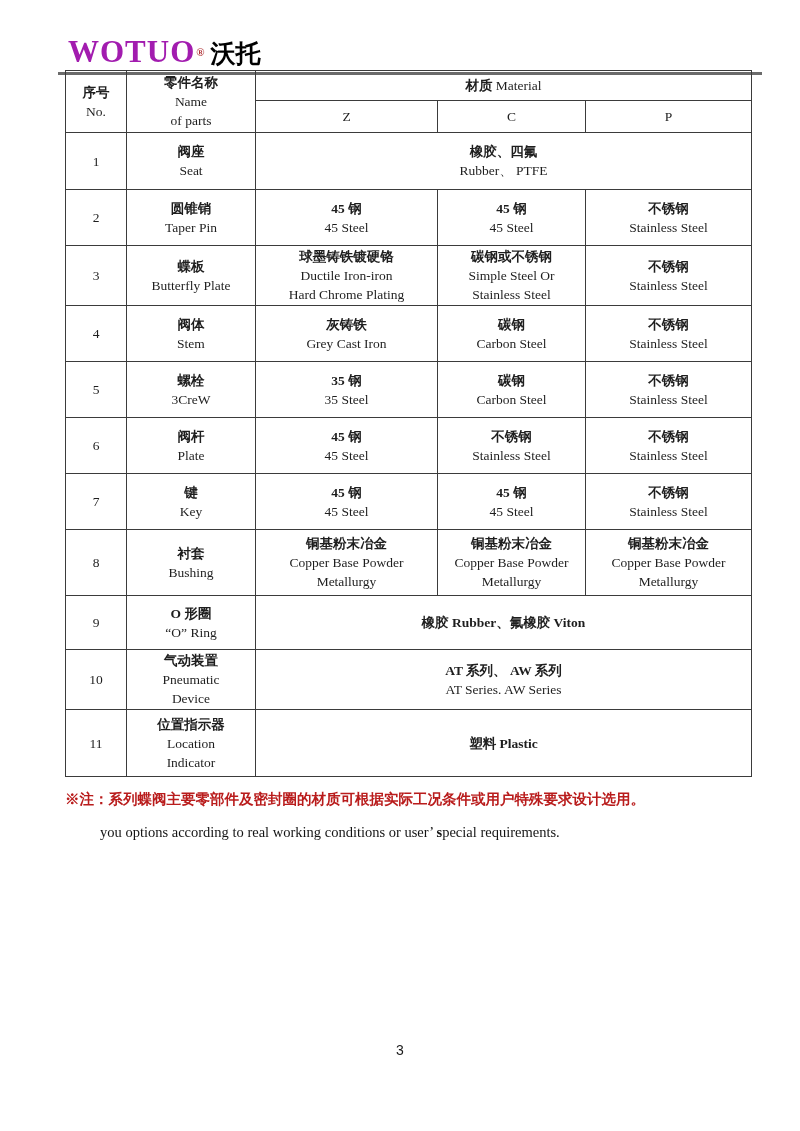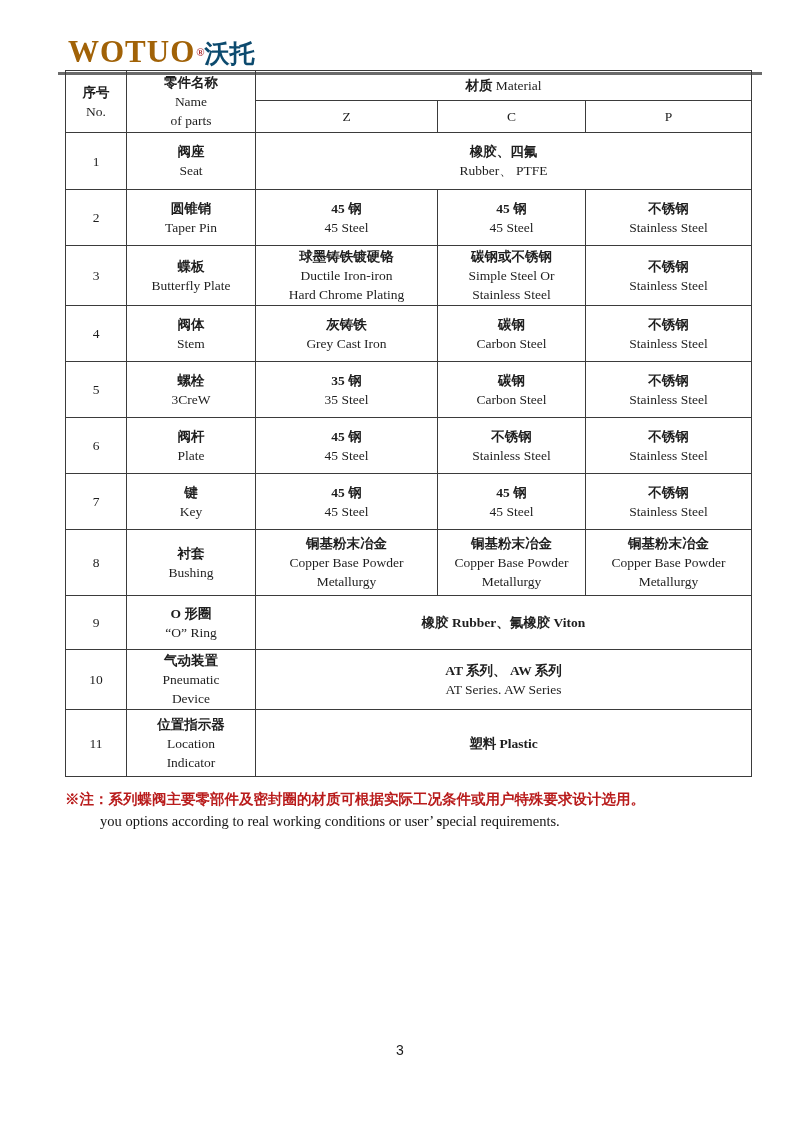--- a/index.html
+++ b/index.html
@@ -1,40 +1,40 @@
 <!DOCTYPE html>
 <html><head>
 <meta charset="utf-8">
 <style>
   html,body { margin:0; padding:0; }
   body { width:800px; height:1131px; background:#ffffff; font-family:"Liberation Serif", serif; color:#1e1e1e; }
   .page { position:relative; width:800px; height:1131px; background:#ffffff; overflow:hidden; }
 
   
   .logo { position:absolute; left:68px; top:34px; white-space:nowrap; }
-  .logo-latin { font-family:"Liberation Serif", serif; font-weight:bold; font-size:31px; letter-spacing:1px; color:#a16207; }
+  .logo-latin { font-family:"Liberation Serif", serif; font-weight:bold; font-size:31px; letter-spacing:1px; color:#a21caf; }
   .logo-reg { font-size:11px; color:#ad2b30; vertical-align:super; font-weight:bold; margin-left:1px; }
-  .logo-cjk { font-size:25px; font-weight:bold; color:#0c4a6e; margin-left:0; font-family:"Liberation Sans", sans-serif; }
+  .logo-cjk { font-size:25px; font-weight:bold; color:#000000; margin-left:6px; font-family:"Liberation Sans", sans-serif; }
 
   .top-rule { position:absolute; left:58px; top:72px; width:704px; height:3px; background:#6b6b6b; }
 
   
   table.mat { position:absolute; left:65px; top:70px; border-collapse:collapse; table-layout:fixed; }
   table.mat td, table.mat th { border:1px solid #3b3b3b; text-align:center; vertical-align:middle; padding:1px 2px; font-weight:normal; font-size:13.5px; line-height:19px; }
   .zh { font-weight:600; display:block; }
   .en { font-weight:400; display:block; }
   .inline-zh { font-weight:600; }
   .inline-en { font-weight:400; }
   .tight { line-height:18px;margin-top:48px; }
 
   
   .notes { position:absolute; left:65px; top:788px; width:680px; }
   .note-zh { font-family:"Liberation Sans", sans-serif; font-weight:600; font-size:14.5px; line-height:22px; color:#b91c1c; }
   .note-en { font-size:14.5px; line-height:23px; color:#141414; }
-  .note-en2 { padding-left:35px; }
+  .note-en2 { padding-left:35px;margin-top:11px; }
   .bold-s { font-weight:bold; }
 
   .page-number { position:absolute; left:0; top:1042px; width:800px; text-align:center; font-family:"Liberation Sans", sans-serif; font-size:14px; color:#1a1a1a; }
 </style>
 </head>
 <body>
 
 <div class="page">
 
   <div class="logo">

